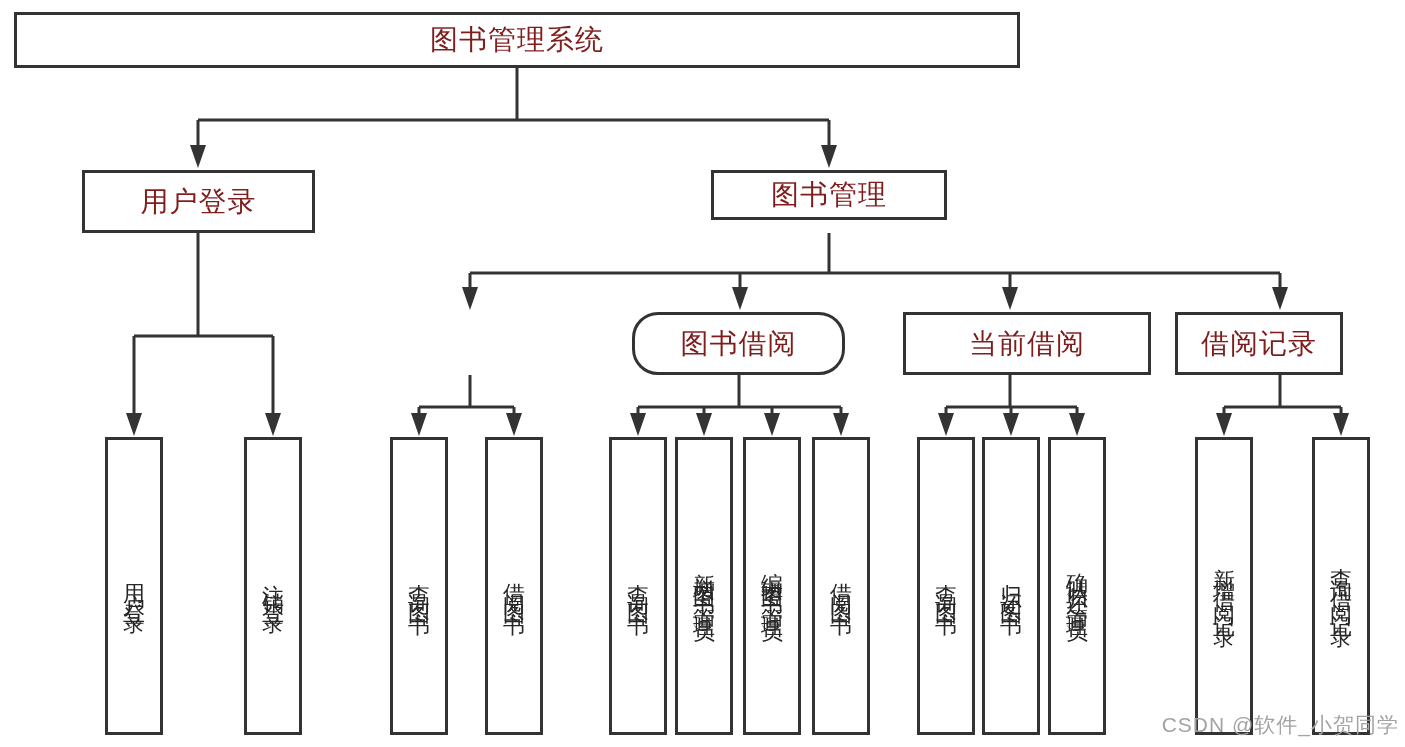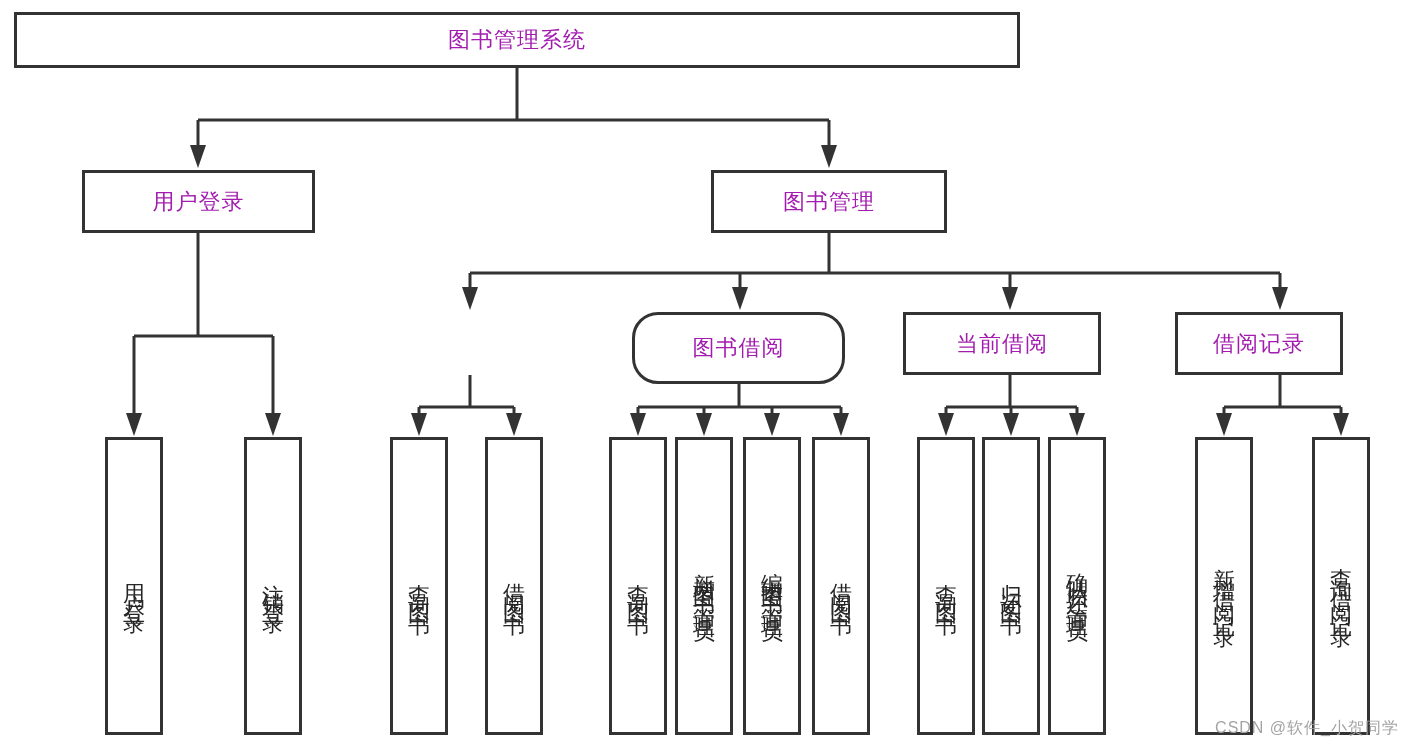--- a/index.html
+++ b/index.html
@@ -25,22 +25,22 @@
     position: absolute;
     box-sizing: border-box;
     border: 3px solid #333333;
     background: #ffffff;
     display: flex;
     align-items: center;
     justify-content: center;
     z-index: 2;
   }
   .nlabel {
-    font-size: 22px;
-    color: #a21caf;
+    font-size: 28px;
+    color: #7f1d1d;
     letter-spacing: 1px;
     white-space: nowrap;
   }
   .leaf {
     position: absolute;
     top: 437px;
     height: 298px;
     box-sizing: border-box;
     border: 3px solid #333333;
     background: #ffffff;
@@ -57,21 +57,21 @@
     line-height: 1;
     white-space: nowrap;
   }
   .ls-wide  { letter-spacing: 10px; }
   .ls-mid   { letter-spacing: 12px; }
   .ls-tight { letter-spacing: 7px; }
   .watermark {
     position: absolute;
     right: 6px;
     bottom: 8px;
-    font-size: 16px;
+    font-size: 21px;
     color: #a3a3a3;
     letter-spacing: 1px;
     z-index: 3;
     white-space: nowrap;
   }
 </style>
 </head>
 <body>
 
 <div id="stage">
@@ -142,28 +142,28 @@
     </g>
   </svg>
 
   <div class="node" style="left:14px; top:12px; width:1006px; height:56px;">
     <span class="nlabel">图书管理系统</span>
   </div>
 
   <div class="node" style="left:82px; top:170px; width:233px; height:63px;">
     <span class="nlabel">用户登录</span>
   </div>
-  <div class="node" style="left:711px; top:170px; width:236px; height:63px;">
+  <div class="node" style="left:711px; top:170px; width:236px; height:50px;">
     <span class="nlabel">图书管理</span>
   </div>
 
-  <div class="node" style="left:632px; top:312px; width:213px; height:72px;border-radius:26px;">
+  <div class="node" style="left:632px; top:312px; width:213px; height:63px;border-radius:26px;">
     <span class="nlabel">图书借阅</span>
   </div>
-  <div class="node" style="left:903px; top:312px; width:198px; height:63px;">
+  <div class="node" style="left:903px; top:312px; width:248px; height:63px;">
     <span class="nlabel">当前借阅</span>
   </div>
   <div class="node" style="left:1175px; top:312px; width:168px; height:63px;">
     <span class="nlabel">借阅记录</span>
   </div>
 
   <div class="leaf" style="left:105px; width:58px;">
     <span class="vlabel ls-wide">用户登录</span>
   </div>
   <div class="leaf" style="left:244px; width:58px;">

